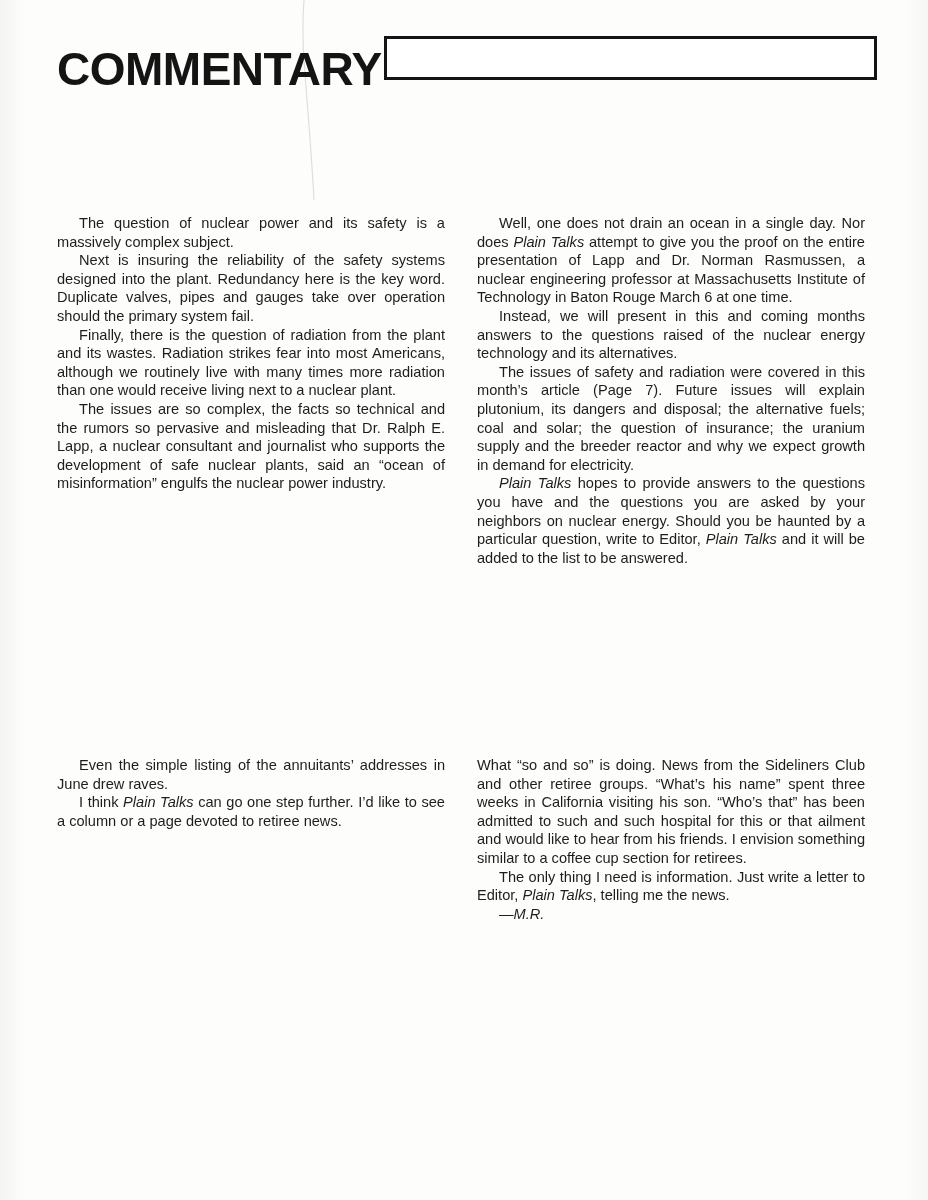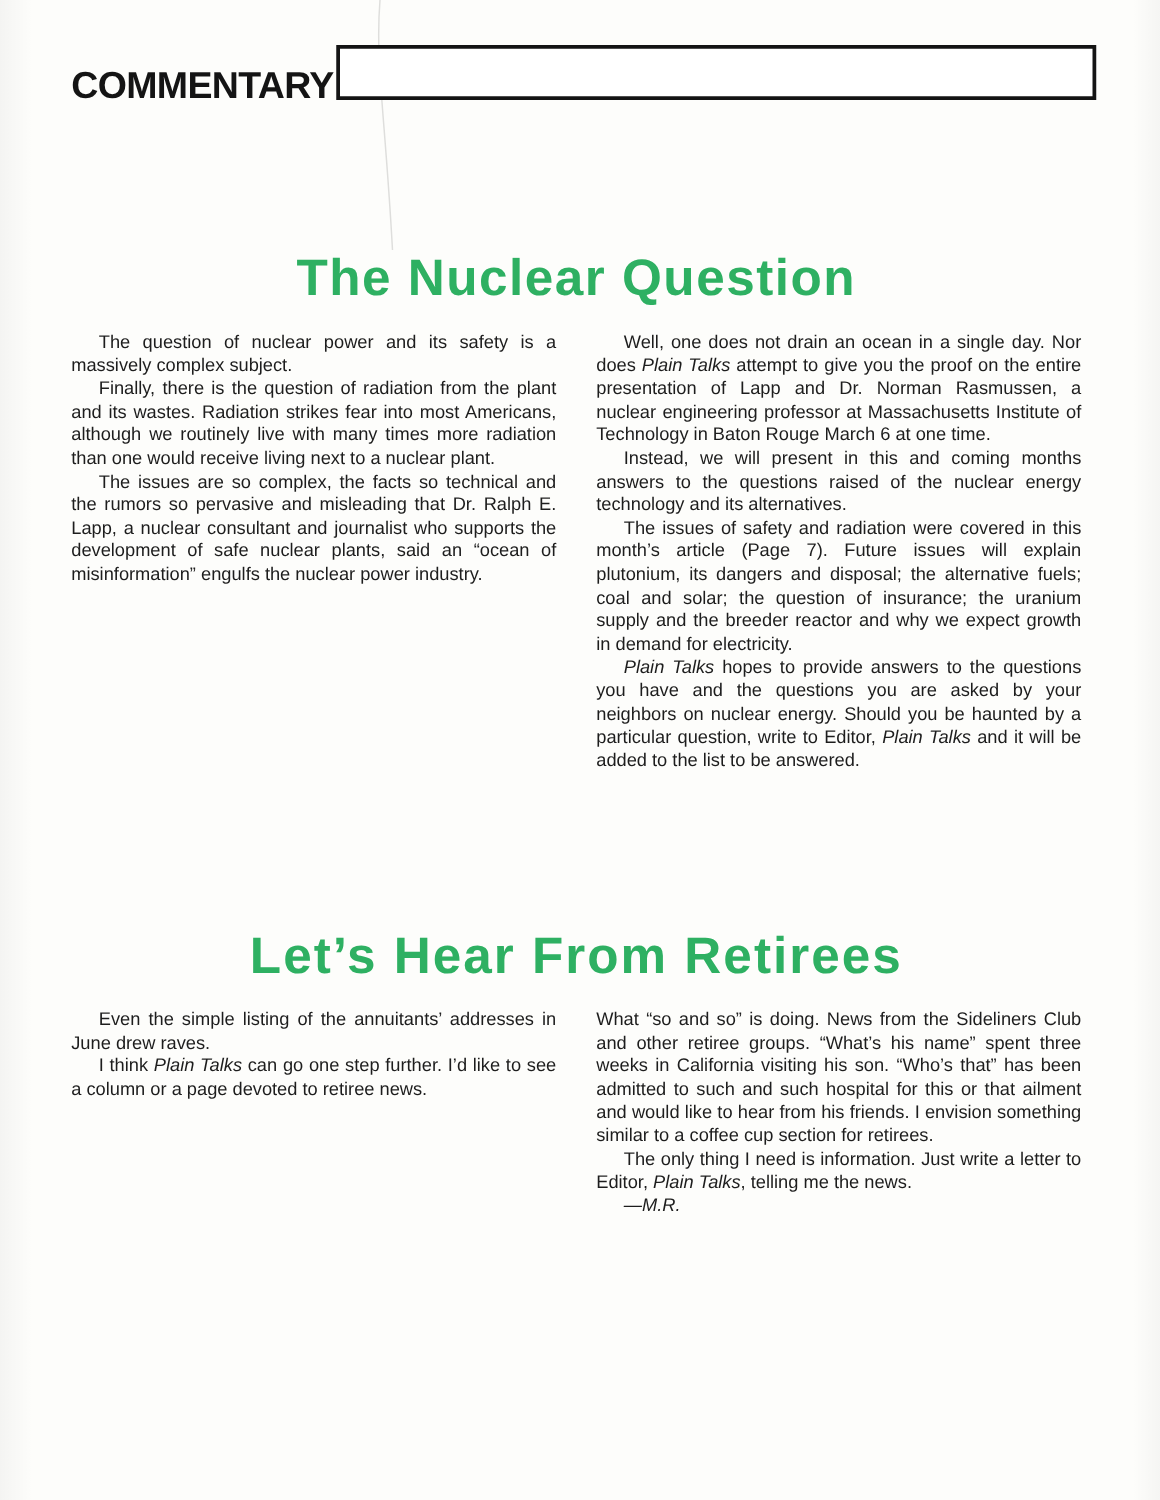--- a/index.html
+++ b/index.html
@@ -39,21 +39,21 @@
   .masthead {
     position: absolute;
     left: 57px;
     top: 27px;
     width: 820px;
     height: 60px;
     display: flex;
     align-items: center;
   }
   .masthead-title {
-    font-size: 30px;
+    font-size: 46px;
     font-weight: bold;
     letter-spacing: -0.5px;
     line-height: 1;
     white-space: nowrap;
     color: #141414;
     font-family: "Liberation Sans", sans-serif;
     margin-top: 24px;
   }
   .masthead-rule {
     flex: 1;
@@ -124,38 +124,37 @@
   <svg class="crease" viewBox="0 0 40 200" preserveAspectRatio="none">
     <path d="M22 0 C 18 50, 26 90, 32 200" stroke="rgba(0,0,0,0.12)" stroke-width="1.2" fill="none"></path>
   </svg>
 
   <div class="masthead">
     <div class="masthead-title">COMMENTARY</div>
     <div class="masthead-rule"></div>
   </div>
 
   <div class="article article-1">
-    <h1 class="headline">The Nuclear Question</h1>
     <div class="columns">
       <div class="col">
         <p>The question of nuclear power and its safety is a massively complex subject.</p>
+        <p>Next is insuring the reliability of the safety systems designed into the plant. Redundancy here is the key word. Duplicate valves, pipes and gauges take over operation should the primary system fail.</p>
         <p>Finally, there is the question of radiation from the plant and its wastes. Radiation strikes fear into most Americans, although we routinely live with many times more radiation than one would receive living next to a nuclear plant.</p>
         <p>The issues are so complex, the facts so technical and the rumors so pervasive and misleading that Dr. Ralph E. Lapp, a nuclear consultant and journalist who supports the development of safe nuclear plants, said an “ocean of misinformation” engulfs the nuclear power industry.</p>
       </div>
       <div class="col">
         <p>Well, one does not drain an ocean in a single day. Nor does <i>Plain Talks</i> attempt to give you the proof on the entire presentation of Lapp and Dr. Norman Rasmussen, a nuclear engineering professor at Massachusetts Institute of Technology in Baton Rouge March 6 at one time.</p>
         <p>Instead, we will present in this and coming months answers to the questions raised of the nuclear energy technology and its alternatives.</p>
         <p>The issues of safety and radiation were covered in this month’s article (Page 7). Future issues will explain plutonium, its dangers and disposal; the alternative fuels; coal and solar; the question of insurance; the uranium supply and the breeder reactor and why we expect growth in demand for electricity.</p>
         <p><i>Plain Talks</i> hopes to provide answers to the questions you have and the questions you are asked by your neighbors on nuclear energy. Should you be haunted by a particular question, write to Editor, <i>Plain Talks</i> and it will be added to the list to be answered.</p>
       </div>
     </div>
   </div>
 
   <div class="article article-2">
-    <h1 class="headline headline-2">Let’s Hear From Retirees</h1>
     <div class="columns">
       <div class="col">
         <p>Even the simple listing of the annuitants’ addresses in June drew raves.</p>
         <p>I think <i>Plain Talks</i> can go one step further. I’d like to see a column or a page devoted to retiree news.</p>
       </div>
       <div class="col">
         <p class="noindent">What “so and so” is doing. News from the Sideliners Club and other retiree groups. “What’s his name” spent three weeks in California visiting his son. “Who’s that” has been admitted to such and such hospital for this or that ailment and would like to hear from his friends. I envision something similar to a coffee cup section for retirees.</p>
         <p>The only thing I need is information. Just write a letter to Editor, <i>Plain Talks</i>, telling me the news.</p>
         <p class="sig">—M.R.</p>
       </div>

